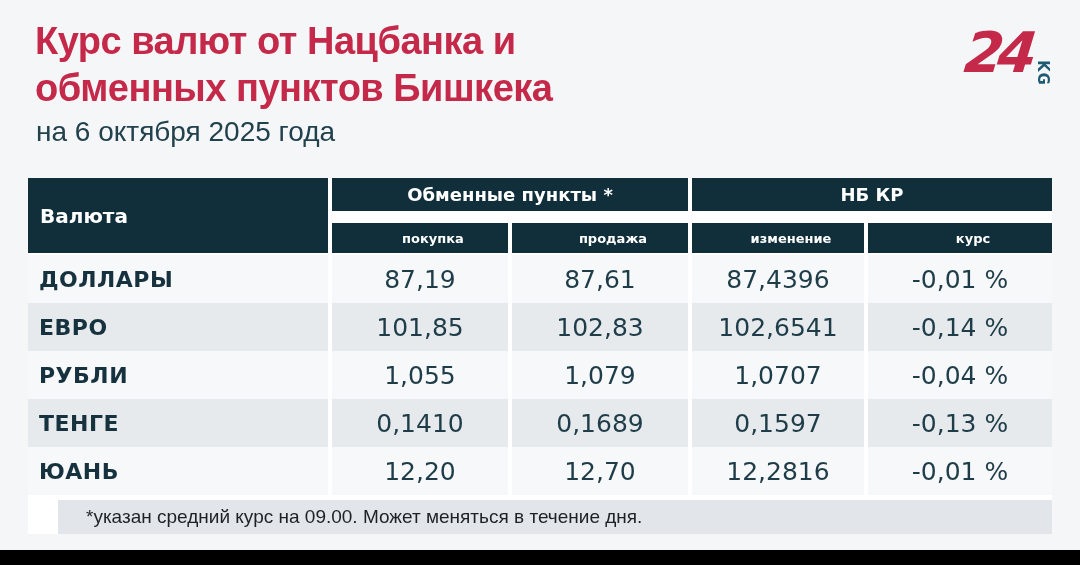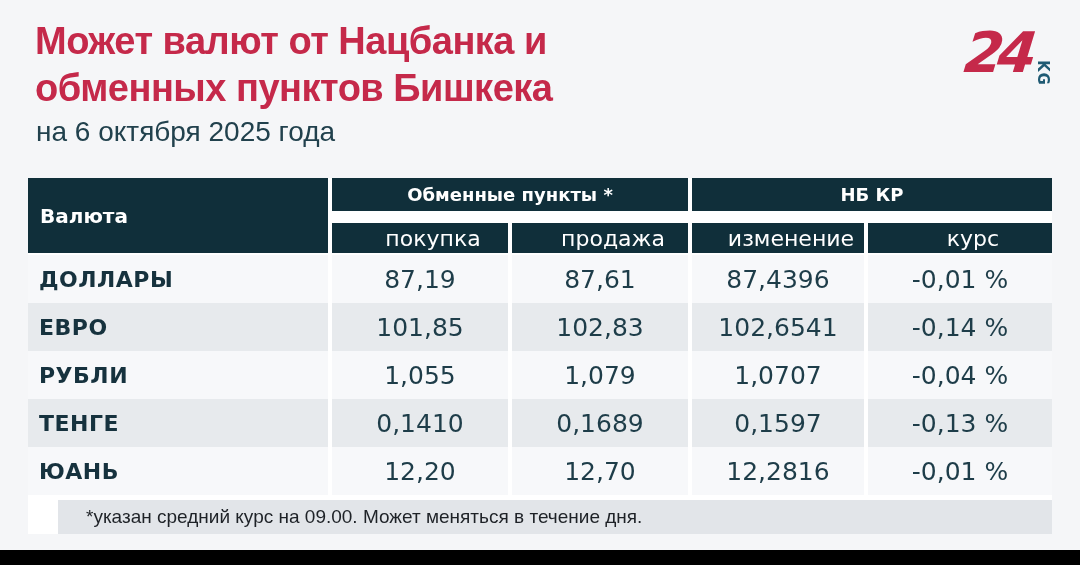--- a/index.html
+++ b/index.html
@@ -98,22 +98,22 @@
     font-size: 20px;
   }
   .hc-group {
     font-weight: bold;
     font-size: 18px;
   }
   .g1 { grid-row: 1; grid-column: 2 / 4; }
   .g2 { grid-row: 1; grid-column: 4 / 6; }
   .hc-sub {
     grid-row: 2;
-    font-size: 22px;
-    font-weight: normal;
+    font-size: 13px;
+    font-weight: bold;
     padding-left: 26px;
   }
   .tbody {
     margin-top: 2px;
   }
   .trow {
     display: grid;
     grid-template-columns: 300px 176px 176px 172px 184px;
     column-gap: 4px;
     height: 48px;
@@ -158,21 +158,21 @@
     height: 15px;
     background: #000000;
   }
 </style>
 </head>
 <body>
 
 <div class="page">
 
   <div class="title">
-    <span>Может валют от Нацбанка и</span><br>
+    <span>Курс валют от Нацбанка и</span><br>
     <span>обменных пунктов Бишкека</span>
   </div>
 
   <div class="subtitle">на 6 октября 2025 года</div>
 
   <div class="logo">
     <span class="logo-24">24</span>
     <span class="logo-kg">KG</span>
   </div>
 

